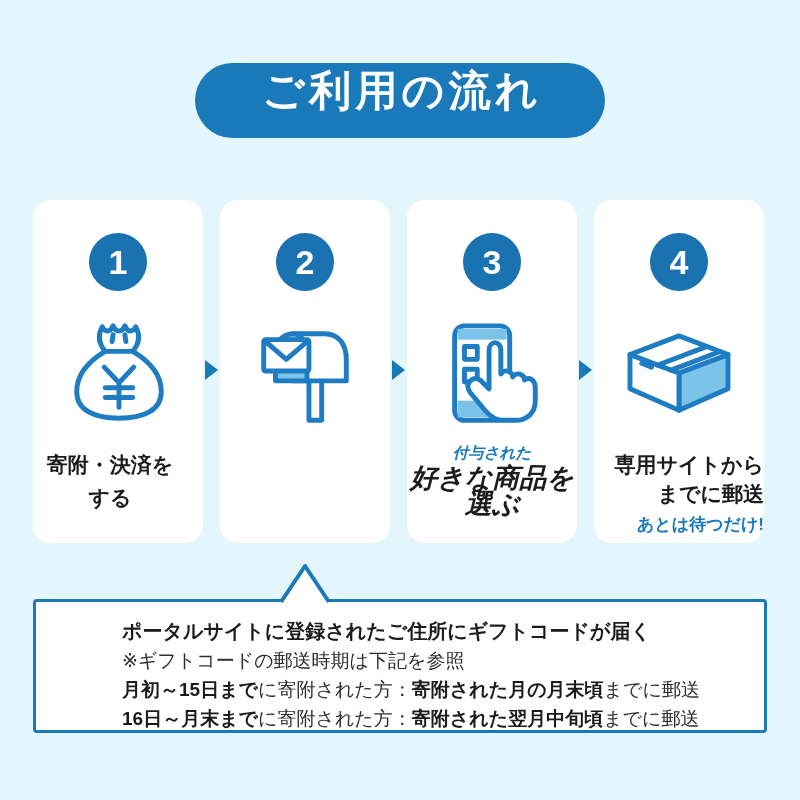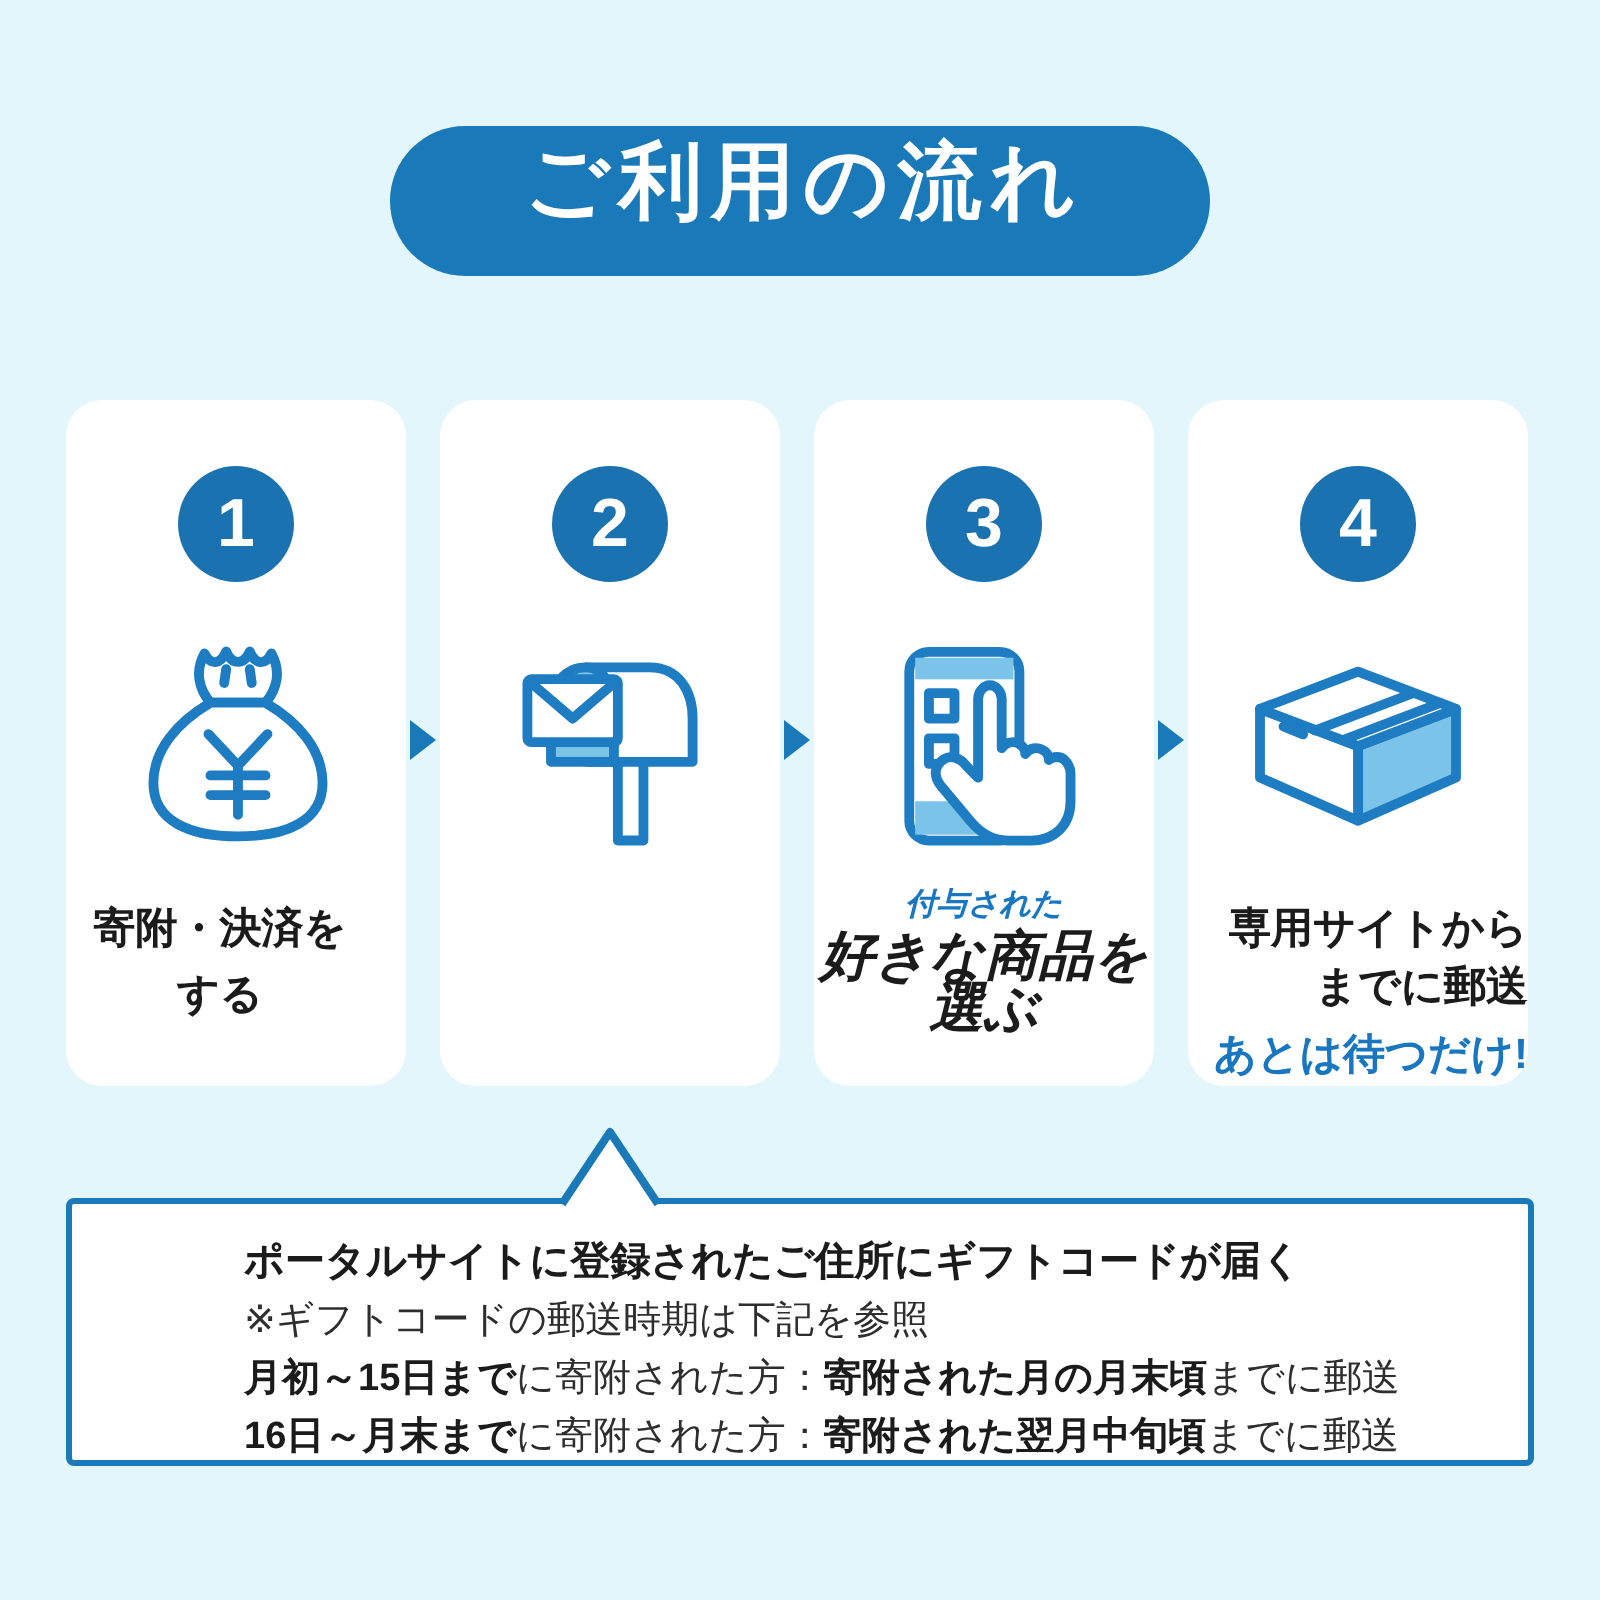--- a/index.html
+++ b/index.html
@@ -48,21 +48,21 @@
   .step-label{
     position:absolute;left:0;right:16px;text-align:center;
     color:var(--ink);font-weight:700;
   }
   .c1 .step-label,.c2 .step-label{top:248px;font-size:21px;line-height:33px;}
   .c3 .txt-block{position:absolute;left:0;right:0;top:240px;text-align:center;font-style:italic;}
   .c3 .sub{color:var(--accent);font-weight:700;font-size:15.5px;line-height:25px;}
   .c3 .main{color:var(--ink);font-weight:700;font-size:27px;line-height:26px;}
   .c4 .txt-block{position:absolute;left:0;right:0;top:250px;text-align:right;}
   .c4 .main{color:var(--ink);font-weight:700;font-size:21px;line-height:29px;}
-  .c4 .wait{color:var(--accent);font-weight:700;font-size:21px;margin-top:5px;}
+  .c4 .wait{color:var(--accent);font-weight:700;font-size:17px;margin-top:5px;}
   
   .flow-arrow{
     position:absolute;top:360px;width:0;height:0;
     border-top:10px solid transparent;border-bottom:10px solid transparent;
     border-left:13px solid var(--primary);
   }
   .a1{left:205px;} .a2{left:392px;} .a3{left:579px;}
   
   .note-box{
     position:absolute;left:33px;top:599px;width:734px;height:134px;

